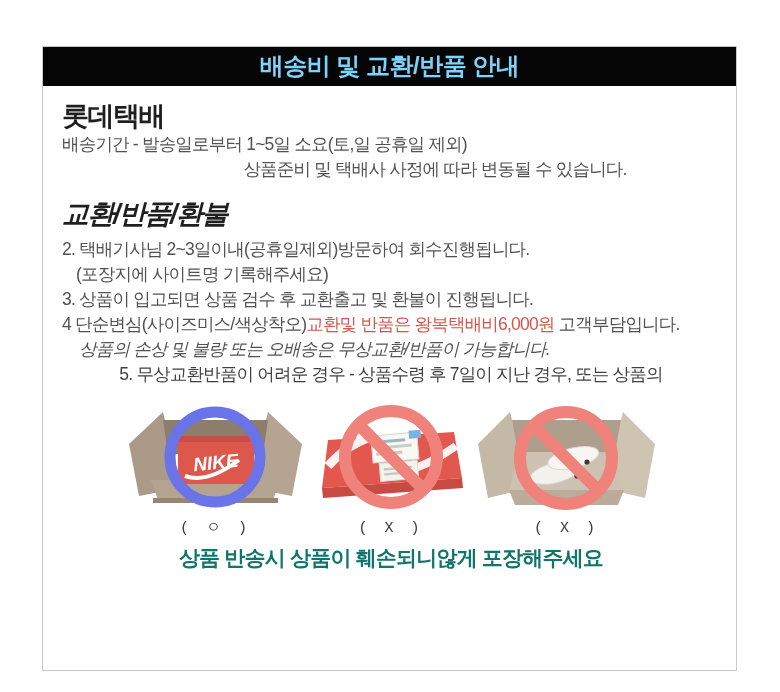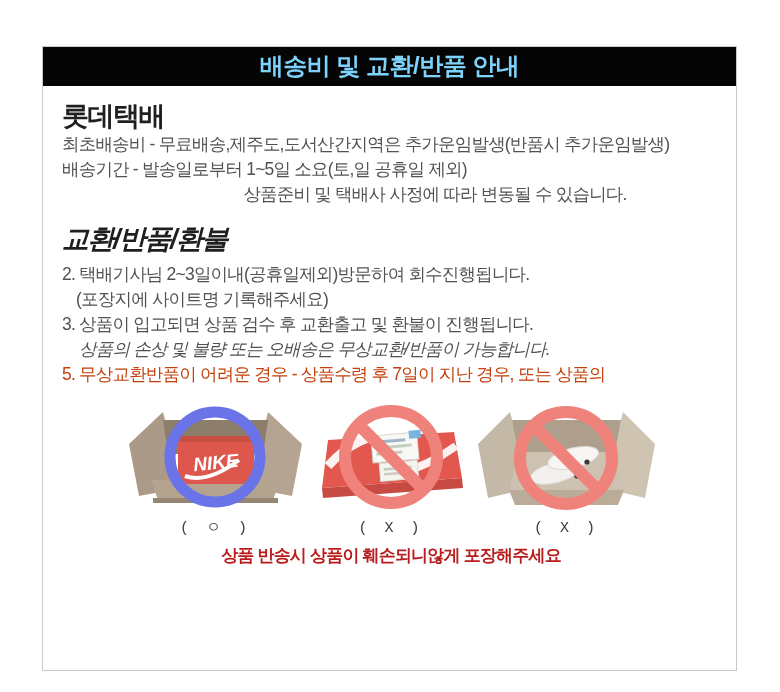--- a/index.html
+++ b/index.html
@@ -51,21 +51,21 @@
     color: #525252;
     letter-spacing: -0.8px;
     line-height: 25px;
     margin: 0;
     white-space: nowrap;
   }
   .indent-deep { padding-left: 88px; text-align: center; }
   .indent-note { padding-left: 14px; }
   .indent-note2 { padding-left: 17px; font-style: italic; }
   .red-strong { color: #d8544a; }
-  .red-note { color: #c2410c; }
+  .red-note { color: #404040; text-align: center; }
   .figures-row {
     margin-top: 15px;
     display: flex;
     justify-content: center;
     align-items: flex-end;
     gap: 8px;
   }
   .figure {
     display: flex;
     flex-direction: column;
@@ -75,46 +75,46 @@
   .figure-label {
     margin-top: 4px;
     font-size: 15px;
     color: #3c3c3c;
     letter-spacing: 4px;
     font-family: "Liberation Mono", "DejaVu Sans Mono", monospace;
   }
   .warning-line {
     margin-top: 7px;
     text-align: center;
-    font-size: 17px;
+    font-size: 21px;
     font-weight: bold;
-    color: #b91c1c;
+    color: #0f766e;
     letter-spacing: -0.8px;
   }
 </style>
 </head>
 <body>
 
 <div class="frame">
 
   <div class="header-bar">
     <span>배송비 및 교환/반품 안내</span>
   </div>
 
   <div class="content">
 
     <h2 class="section-heading h-lotte">롯데택배</h2>
-    <p class="body-line">최초배송비 - 무료배송,제주도,도서산간지역은 추가운임발생(반품시 추가운임발생)</p>
     <p class="body-line">배송기간 - 발송일로부터 1~5일 소요(토,일 공휴일 제외)</p>
     <p class="body-line indent-deep">상품준비 및 택배사 사정에 따라 변동될 수 있습니다.</p>
 
     <h2 class="section-heading h-exchange">교환/반품/환불</h2>
     <p class="body-line">2. 택배기사님 2~3일이내(공휴일제외)방문하여 회수진행됩니다.</p>
     <p class="body-line indent-note">(포장지에 사이트명 기록해주세요)</p>
     <p class="body-line">3. 상품이 입고되면 상품 검수 후 교환출고 및 환불이 진행됩니다.</p>
+    <p class="body-line"><span>4  단순변심(사이즈미스/색상착오)</span><span class="red-strong">교환및 반품은 왕복택배비6,000원</span><span> 고객부담입니다.</span></p>
     <p class="body-line indent-note2">상품의 손상 및 불량 또는 오배송은 무상교환/반품이 가능합니다.</p>
     <p class="body-line red-note">5. 무상교환반품이 어려운 경우 - 상품수령 후 7일이 지난 경우, 또는 상품의</p>
 
     <div class="figures-row">
 
       <div class="figure">
         <svg width="185" height="112" viewBox="0 0 185 112">
 
           <polygon points="6,42 40,10 58,86 16,94" fill="#ab9a87"></polygon>
           <polygon points="179,42 145,10 127,86 169,94" fill="#b5a492"></polygon>

